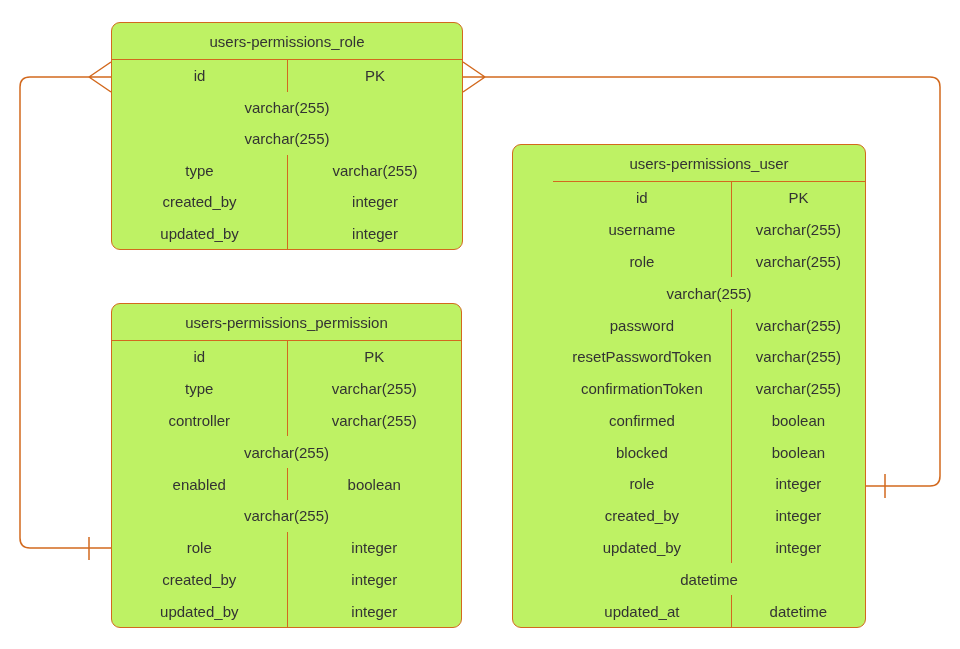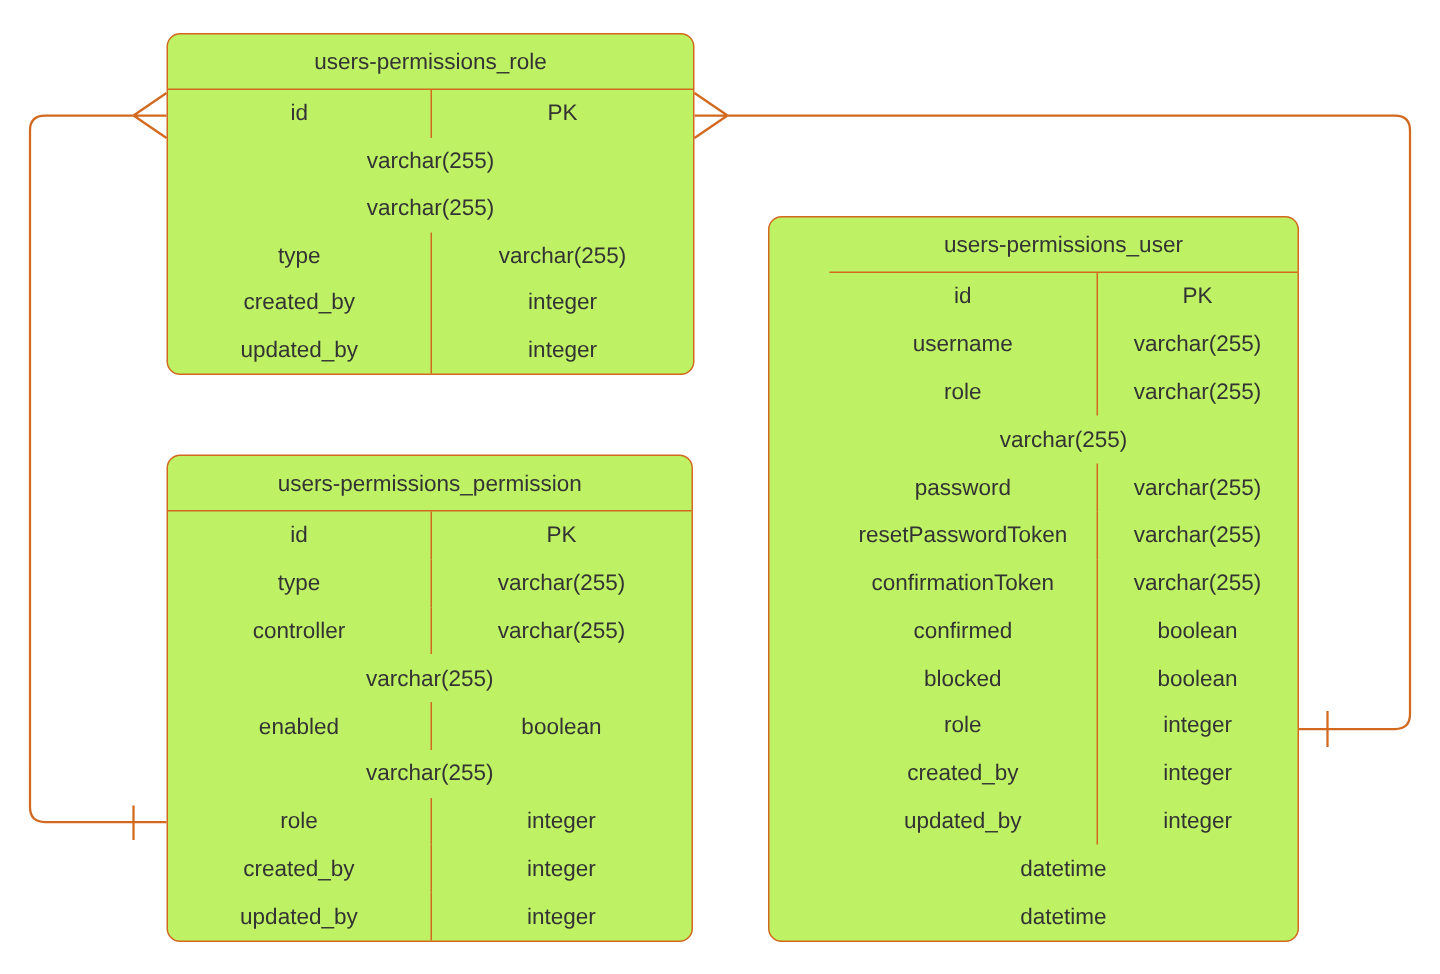--- a/index.html
+++ b/index.html
@@ -205,18 +205,19 @@
           <div class="cell type">integer</div>
         </div>
         <div class="trow">
           <div class="cell field">updated_by</div>
           <div class="cell type">integer</div>
         </div>
         <div class="trow">
           <div class="cell type">datetime</div>
         </div>
         <div class="trow">
+          <div class="cell field">updated_at</div>
           <div class="cell type">datetime</div>
         </div>
       </div>
   </div>
 
 </div>
 
 </body></html>

